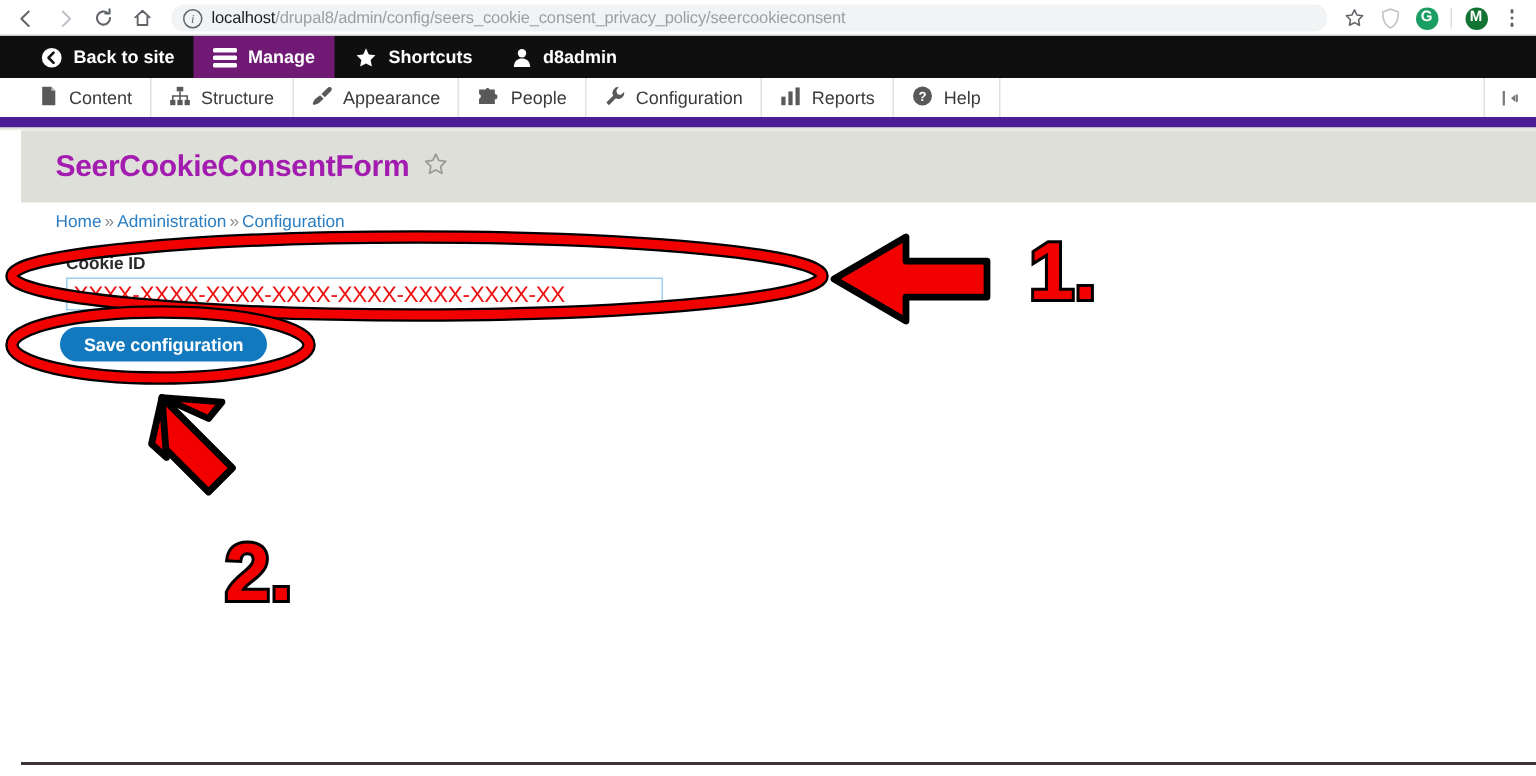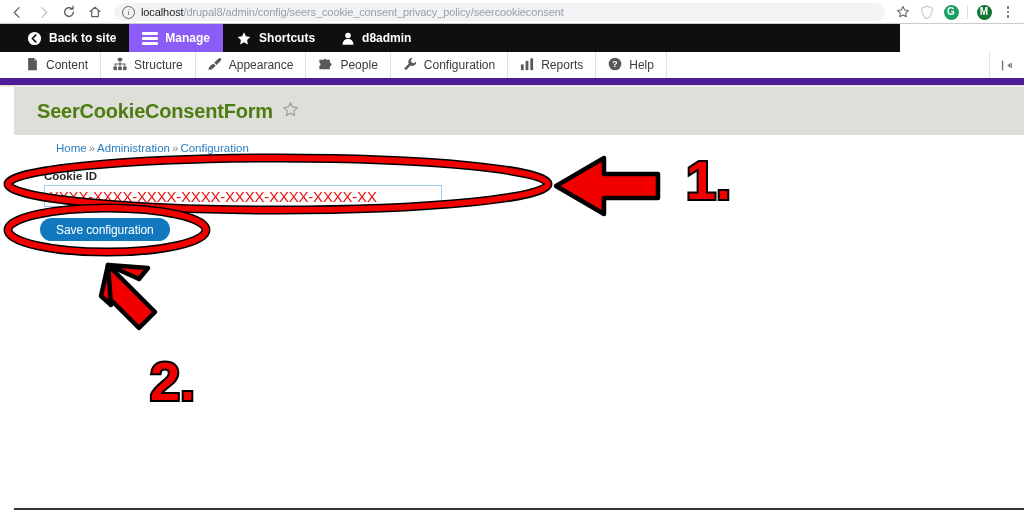--- a/index.html
+++ b/index.html
@@ -111,37 +111,37 @@
   .chrome-divider {
     position: absolute;
     left: 0; top: 23px; width: 1024px; height: 1px;
     background: #c8cbcf;
   }
 
   
   .admin-bar {
     position: absolute;
     left: 0; top: 24px;
-    width: 900px; height: 28px;
+    width: 1024px; height: 28px;
     background: #0f0f0f;
     display: flex;
     align-items: stretch;
   }
   .admin-gutter { width: 14px; background: #0f0f0f; }
   .admin-tab {
     display: flex;
     align-items: center;
     gap: 7px;
     padding: 0 13px;
     color: #ffffff;
     font-size: 12px;
     font-weight: bold;
     white-space: nowrap;
   }
-  .admin-tab.active { background: #8b5cf6; }
+  .admin-tab.active { background: #701a75; }
   .admin-tab svg, .admin-tab .glyph { display: block; flex: 0 0 auto; }
   .hamburger { display: flex; flex-direction: column; gap: 2px; width: 16px; }
   .hamburger i { height: 3px; background: #fff; display: block; border-radius: 1px; }
 
   
   .menu-bar {
     position: absolute;
     left: 0; top: 52px;
     width: 1024px; height: 33px;
     background: #ffffff;
@@ -178,38 +178,37 @@
   .title-band {
     position: absolute;
     left: 14px; top: 87px;
     width: 1010px; height: 48px;
     background: #dfdfd9;
     display: flex;
     align-items: center;
   }
   .page-title {
     font-size: 20px;
-    color: #4d7c0f;
+    color: #a21caf;
     font-weight: bold;
     padding-left: 23px;
     letter-spacing: -0.2px;
   }
   .title-star {
     margin-left: 9px;
     color: #9b9b93;
     font-size: 16px;
     line-height: 1;
   }
   .breadcrumb {
     position: absolute;
     left: 37px; top: 142px;
     font-size: 11.5px;
     color: #6f6f6f;
     white-space: nowrap;
-    margin-left: 19px;
   }
   .breadcrumb a { color: #2b7ec1; text-decoration: none; }
   .breadcrumb .sep { color: #8a8a8a; padding: 0 2px; }
 
   
   .field-label {
     position: absolute;
     left: 44px; top: 170px;
     font-size: 11.5px;
     color: #2b2b2b;
@@ -230,21 +229,21 @@
     outline: none;
   }
   .save-btn {
     position: absolute;
     left: 40px; top: 218px;
     height: 23px;
     padding: 0 16px;
     background: #1279bf;
     color: #ffffff;
     font-size: 12px;
-    font-weight: normal;
+    font-weight: bold;
     border: none;
     border-radius: 12px;
     font-family: "Liberation Sans", sans-serif;
     cursor: pointer;
     letter-spacing: -0.1px;
     text-align: right;
   }
 
   .footer-rule {
     position: absolute;

